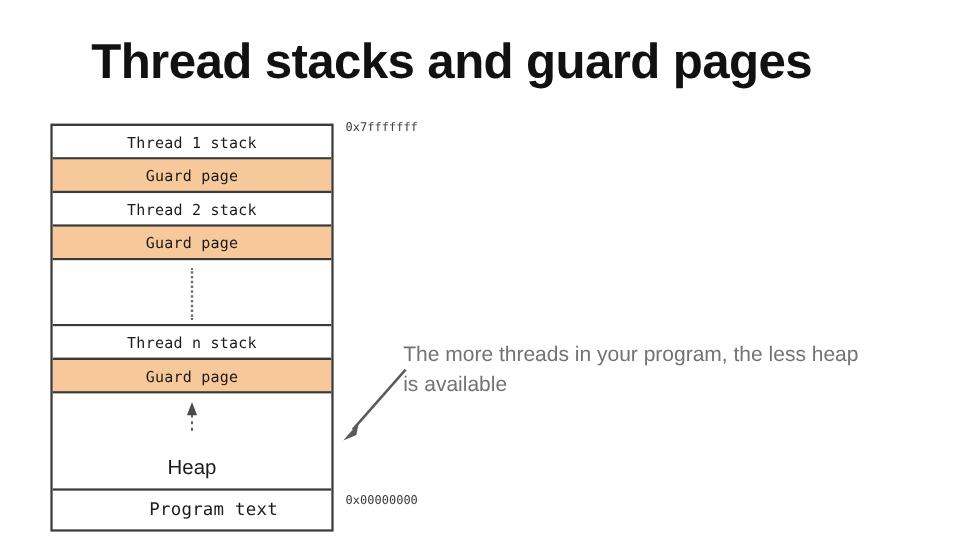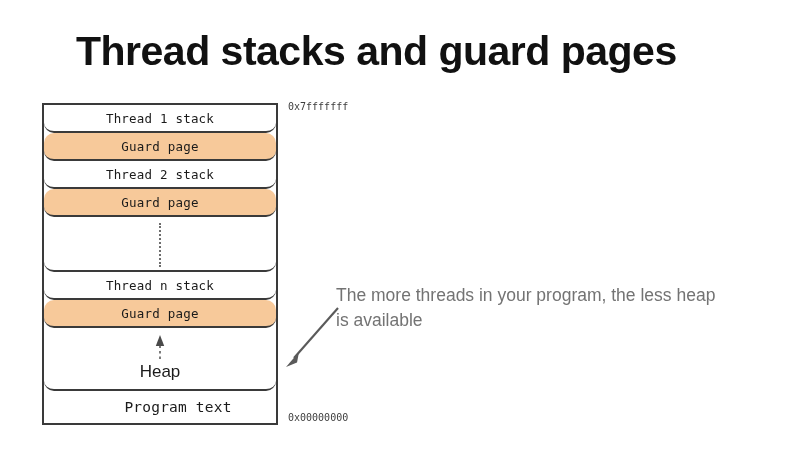--- a/index.html
+++ b/index.html
@@ -41,21 +41,20 @@
   }
   .mem-row {
     position: relative;
     box-sizing: border-box;
     border-bottom: 2px solid #3a3a3a;
     height: 28px;
     display: flex;
     align-items: center;
     justify-content: center;
     background: #ffffff;
-    border-radius: 10px;
   }
   .mem-row:last-child {
     border-bottom: none;
     padding-left: 36px;
   }
   .mem-row .mem-label {
     font-family: "DejaVu Sans Mono", monospace;
     font-size: 12.5px;
     color: #1b1b1b;
     letter-spacing: 0.2px;
@@ -63,21 +62,21 @@
   }
   .mem-row.guard {
     background: #f7c99a;
   }
   .mem-row.gap {
     height: 55px;
     border-bottom: 2px solid #3a3a3a;
     position: relative;
   }
   .mem-row.heap {
-    height: 63px;
+    height: 81px;
     flex-direction: column;
     justify-content: flex-end;
     padding-bottom: 7px;
   }
   .mem-row.heap .heap-label {
     font-family: "Liberation Sans", sans-serif;
     font-size: 17px;
     color: #1b1b1b;
   }
   .mem-row.progtext {

